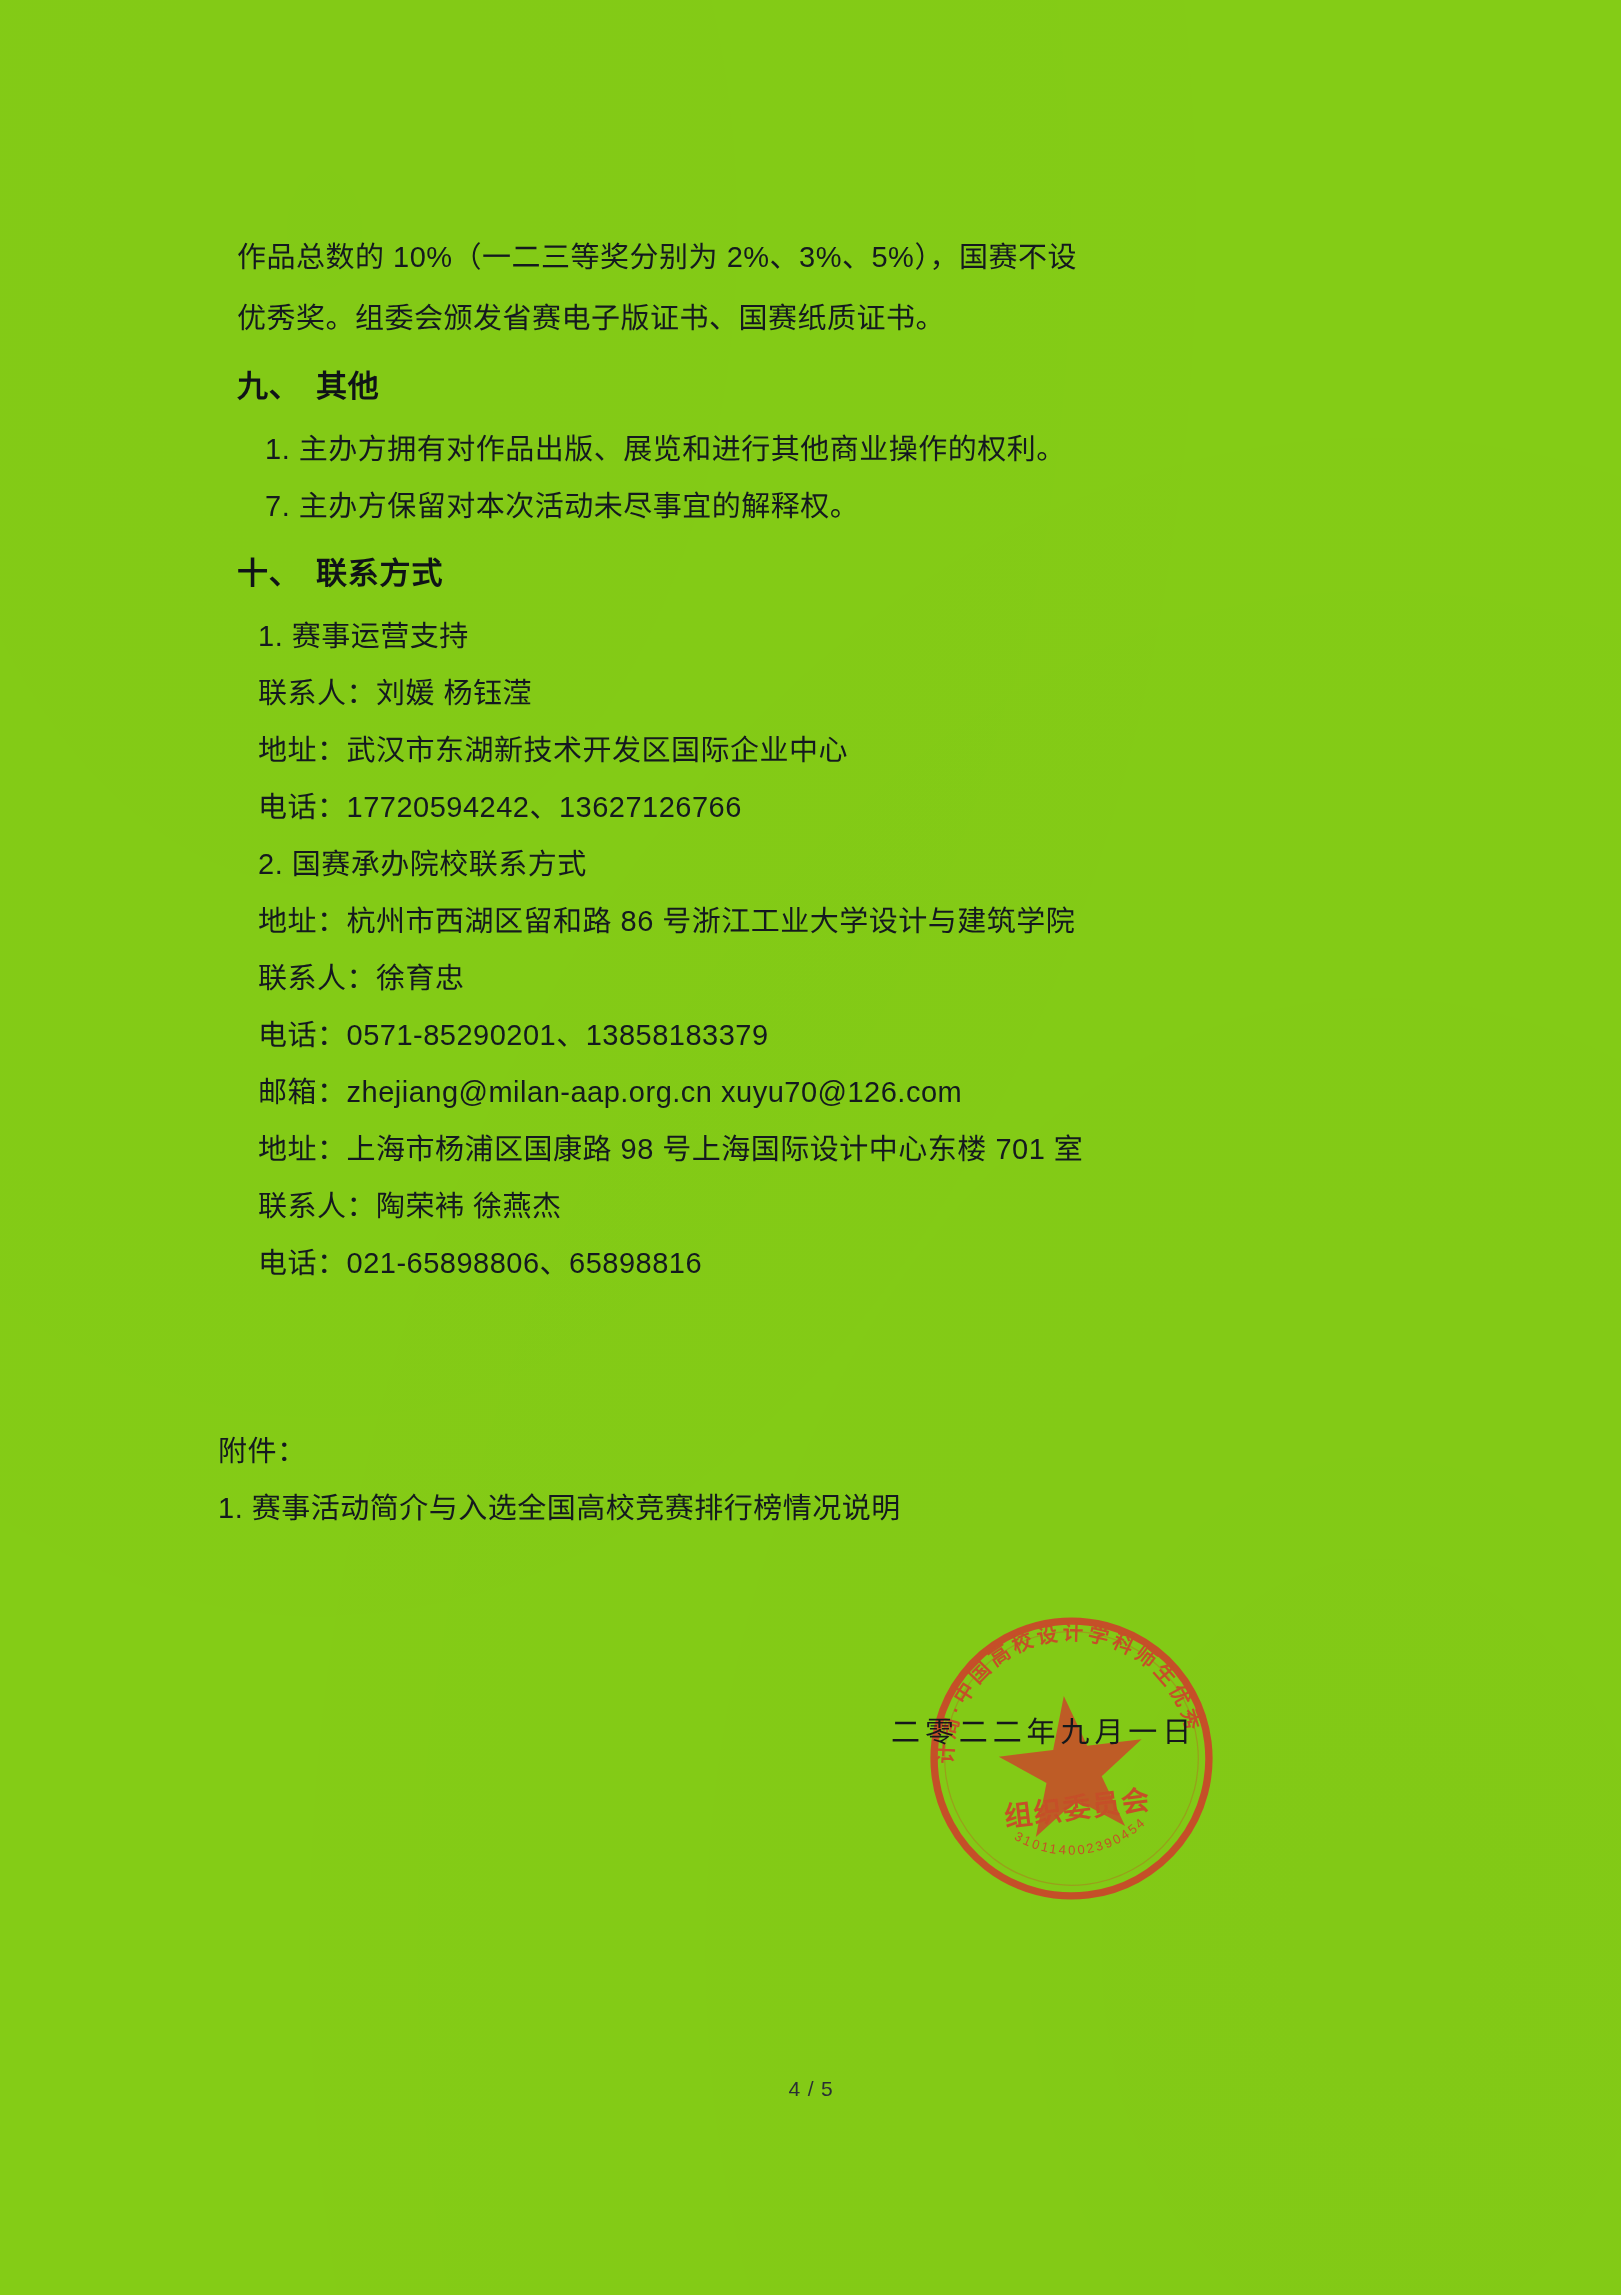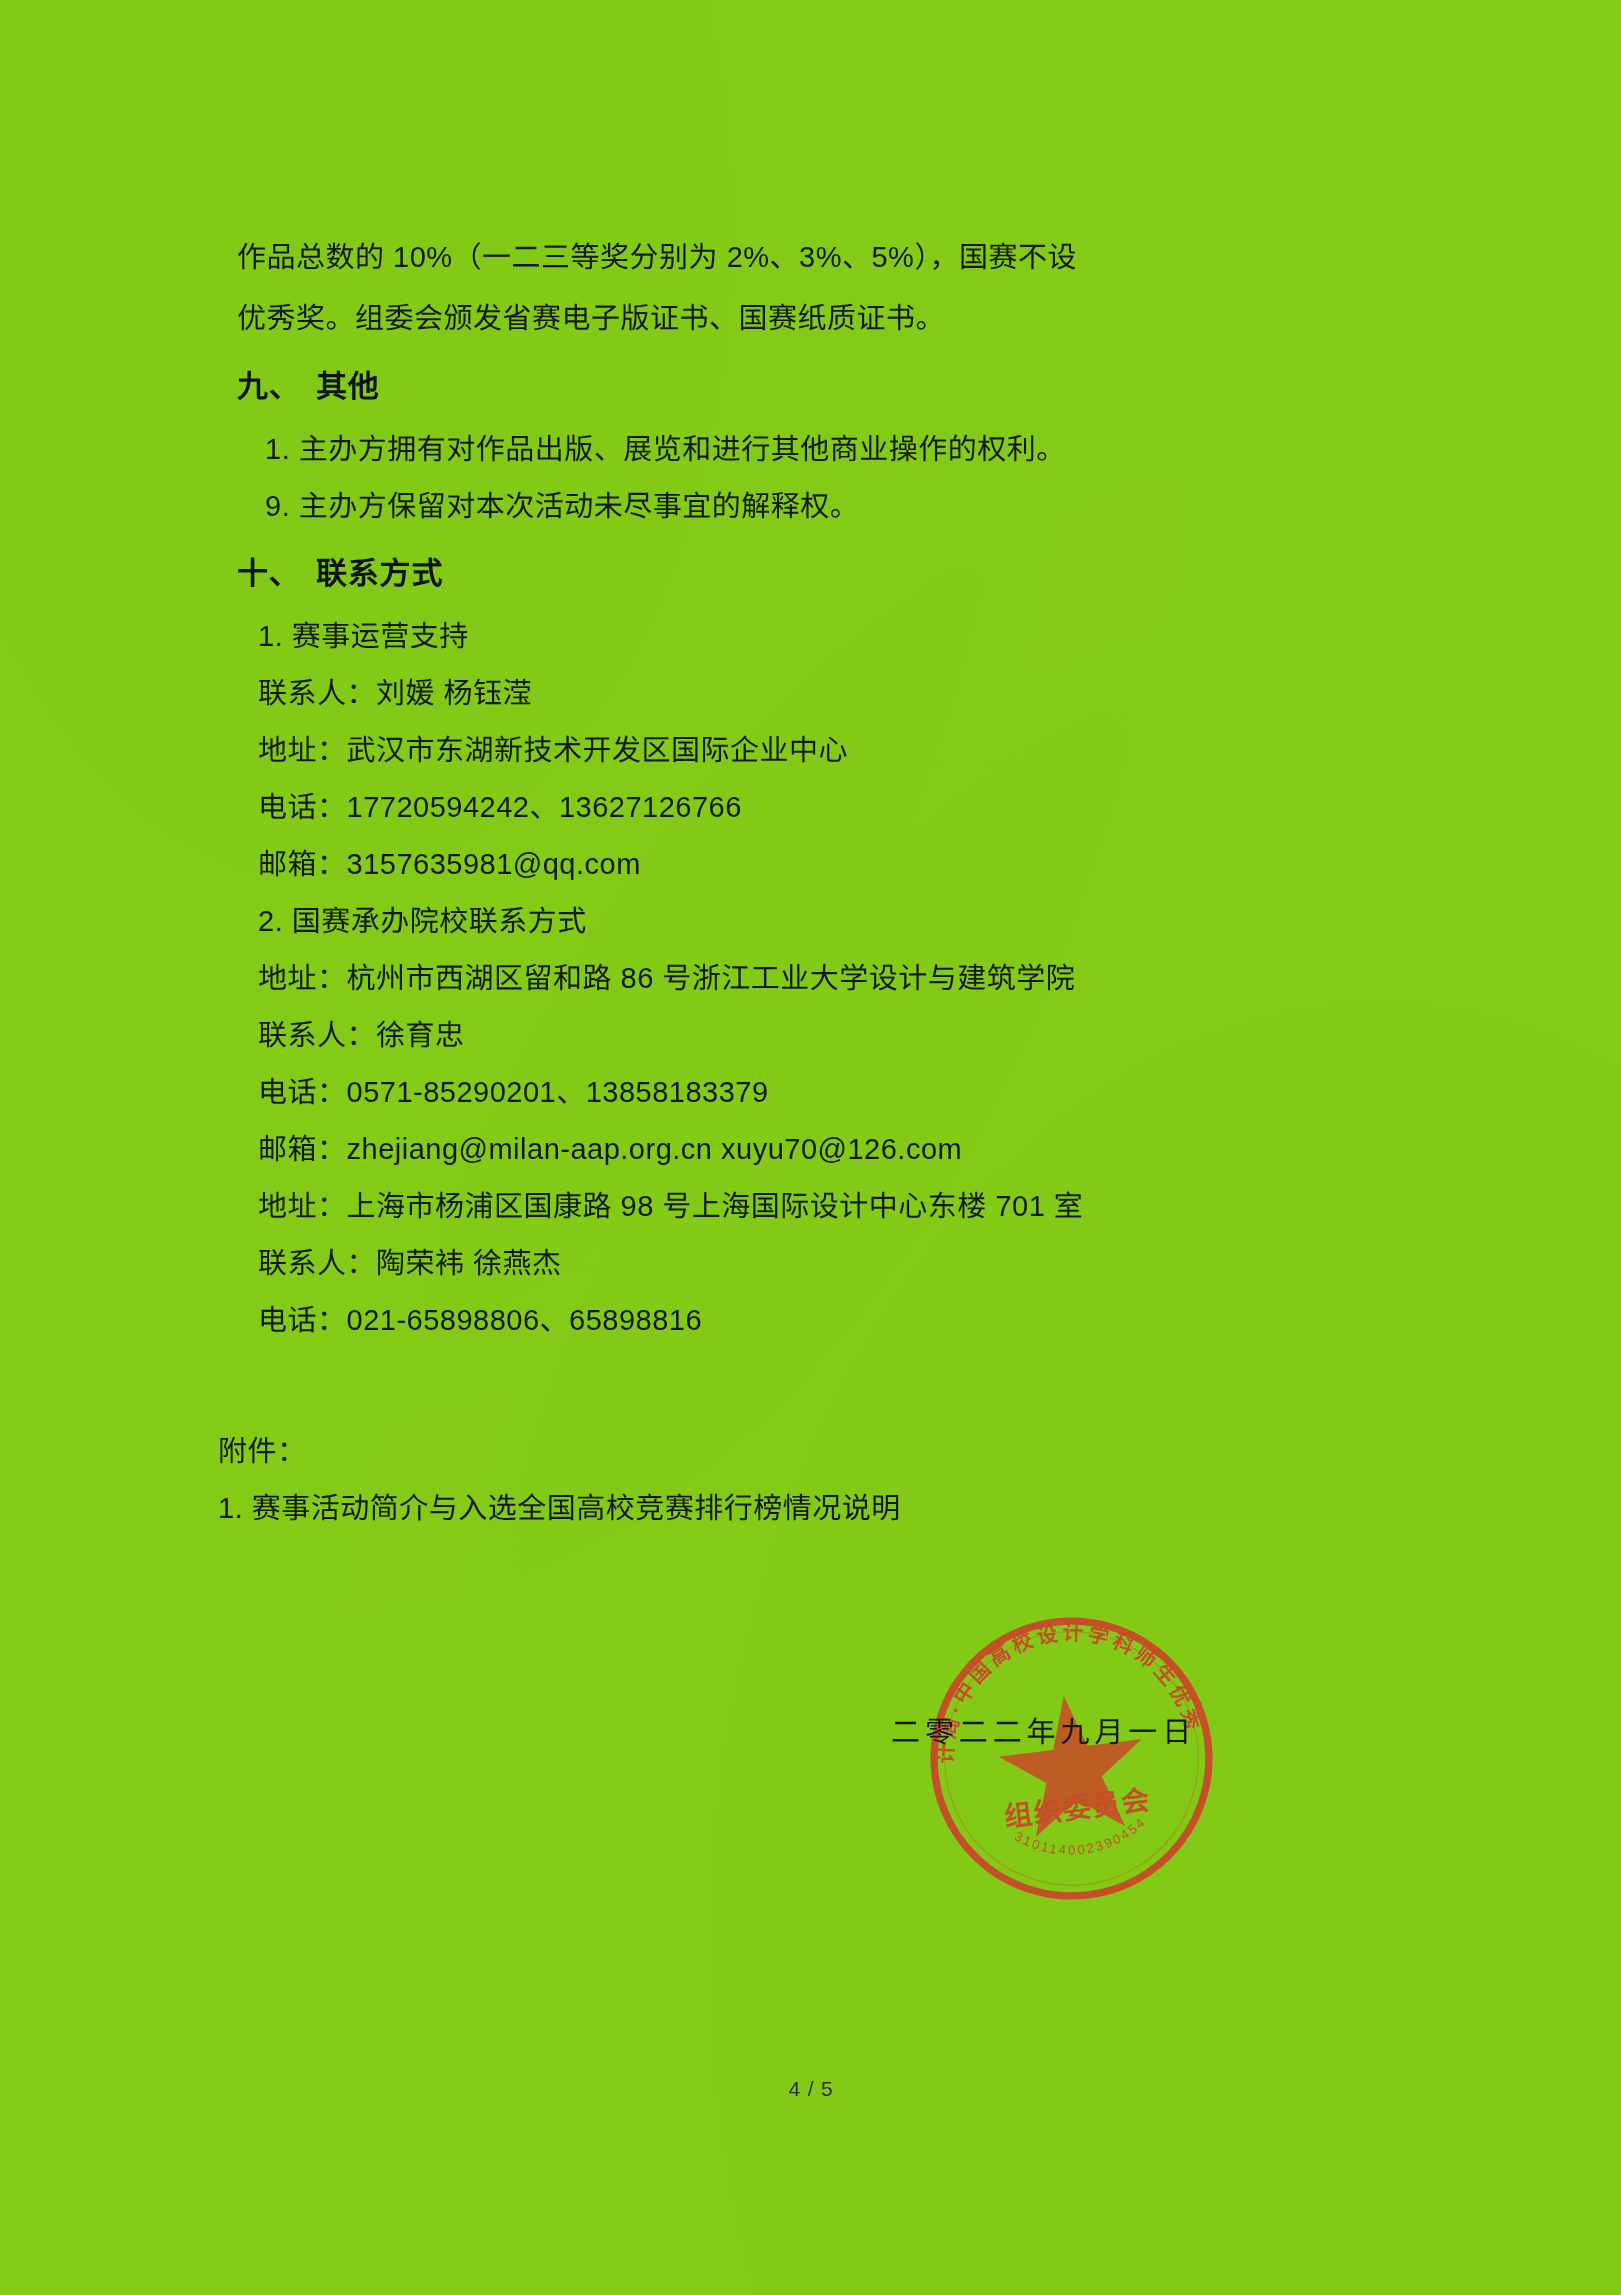--- a/index.html
+++ b/index.html
@@ -128,31 +128,30 @@
 
   <div class="content">
 
     <div class="line">作品总数的 10%（一二三等奖分别为 2%、3%、5%），国赛不设</div>
     <div class="line">优秀奖。组委会颁发省赛电子版证书、国赛纸质证书。</div>
 
     <div class="heading">
       <span class="num">九、</span><span>其他</span>
     </div>
     <div class="item">1. 主办方拥有对作品出版、展览和进行其他商业操作的权利。</div>
-    <div class="item">9. 主办方保留对本次活动未尽事宜的解释权。</div>
+    <div class="item">7. 主办方保留对本次活动未尽事宜的解释权。</div>
 
     <div class="heading">
       <span class="num">十、</span><span>联系方式</span>
     </div>
 
     <div class="sub">1. 赛事运营支持</div>
     <div class="sub">联系人：刘媛  杨钰滢</div>
     <div class="sub">地址：武汉市东湖新技术开发区国际企业中心</div>
     <div class="sub">电话：17720594242、13627126766</div>
-    <div class="sub">邮箱：3157635981@qq.com</div>
 
     <div class="sub">2. 国赛承办院校联系方式</div>
     <div class="sub">地址：杭州市西湖区留和路 86 号浙江工业大学设计与建筑学院</div>
     <div class="sub">联系人：徐育忠</div>
     <div class="sub">电话：0571-85290201、13858183379</div>
     <div class="sub">邮箱：zhejiang@milan-aap.org.cn   xuyu70@126.com</div>
 
     <div class="sub">地址：上海市杨浦区国康路 98 号上海国际设计中心东楼 701 室</div>
     <div class="sub">联系人：陶荣袆  徐燕杰</div>
     <div class="sub">电话：021-65898806、65898816</div>

